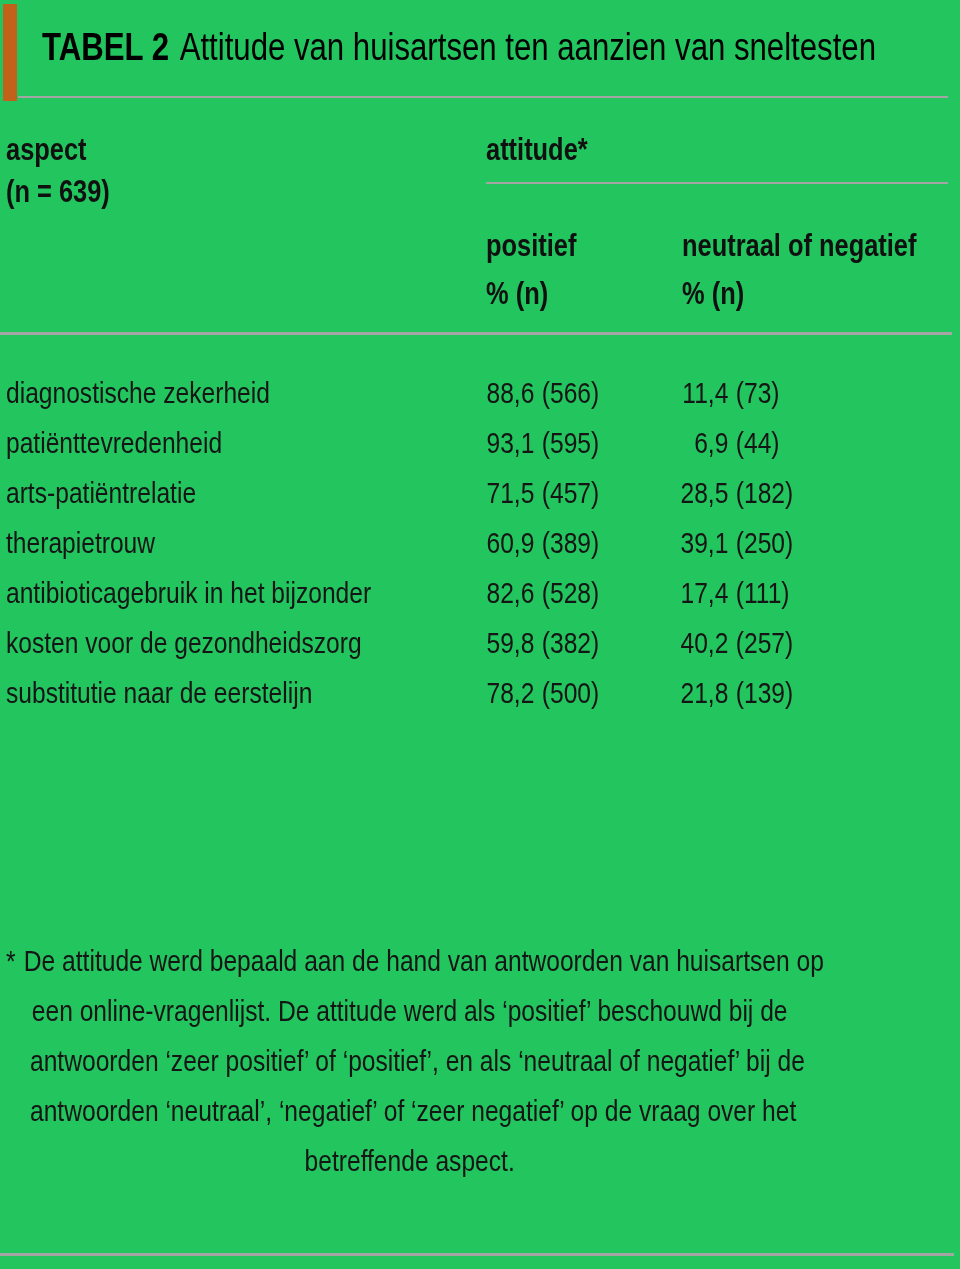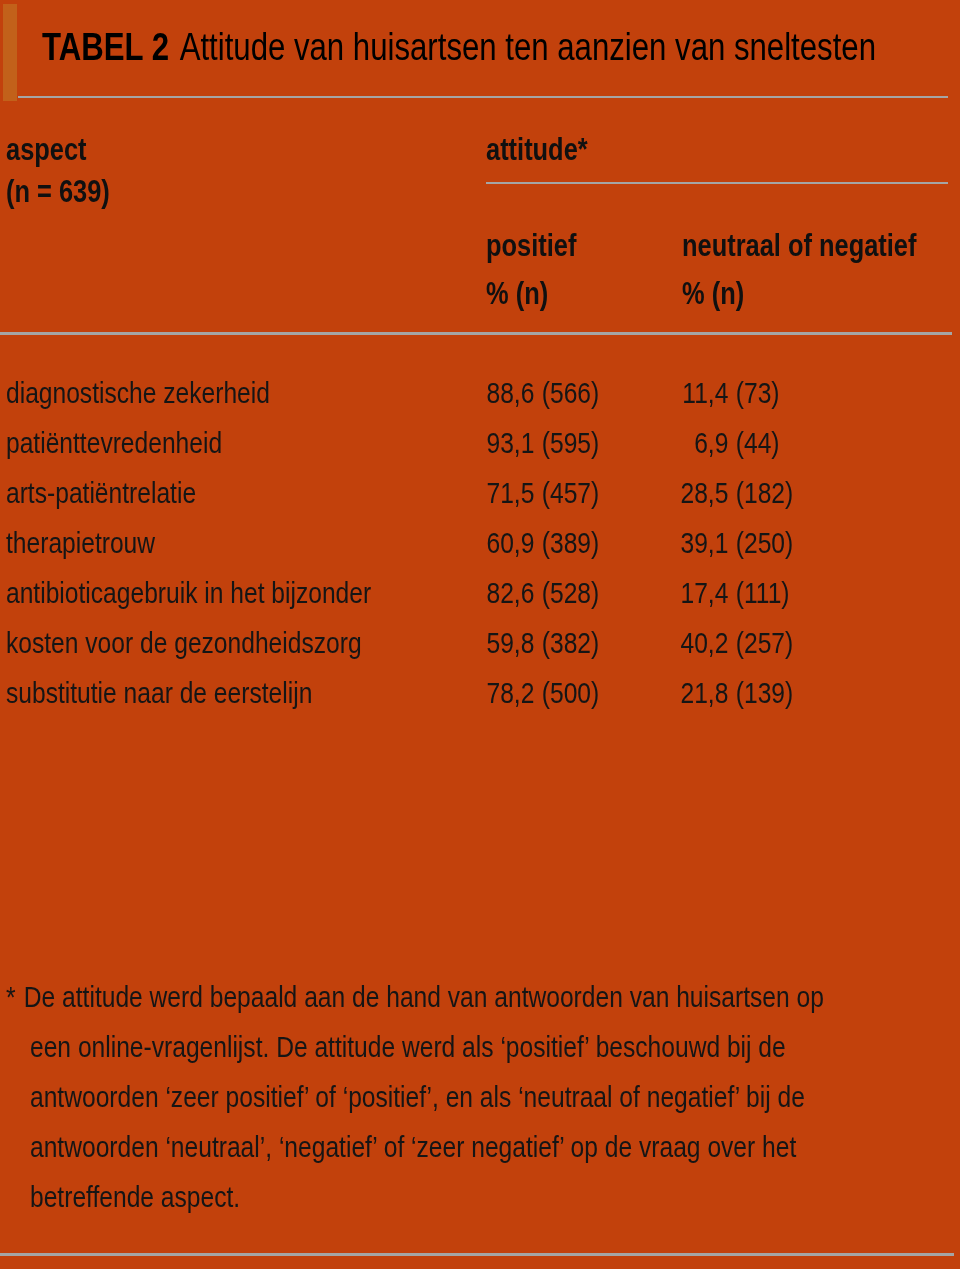--- a/index.html
+++ b/index.html
@@ -1,33 +1,33 @@
 <!DOCTYPE html>
 <html><head>
 <meta charset="utf-8">
 <style>
   html,body{margin:0;padding:0;background:#ffffff;}
   body{width:960px;height:1269px;font-family:"Liberation Sans",sans-serif;color:#161616;}
-  .page{position:relative;width:960px;height:1269px;overflow:hidden;background:#c2410c;}
+  .page{position:relative;width:960px;height:1269px;overflow:hidden;background:#22c55e;}
   .cond{transform:scaleX(0.82);transform-origin:0 50%;white-space:nowrap;}
   .rule{position:absolute;background:#a5a5a5;}
   .accent-bar{position:absolute;left:3px;top:4px;width:14px;height:97px;background:#c2611a;}
   .title-line{position:absolute;left:42px;top:22px;height:50px;line-height:50px;font-size:38px;color:#000;}
   .title-label{font-weight:800;}
   .title-text{font-weight:400;margin-left:13px;}
   .hcell{position:absolute;height:44px;line-height:44px;font-size:31px;font-weight:700;color:#101010;}
   .rows{position:absolute;left:0;top:368px;width:960px;}
   .row{position:relative;height:50px;}
   .cell{position:absolute;top:0;height:50px;line-height:50px;font-size:30px;color:#151515;}
   .c1{left:6px;}
   .c2{left:486px;}
   .c3{left:680px;}
   .pct{display:inline-block;width:59px;text-align:right;}
   .n{margin-left:9px;}
-  .footnote{position:absolute;left:6px;top:972px;width:950px;}
+  .footnote{position:absolute;left:6px;top:936px;width:950px;text-align:center;}
   .fn-line{position:relative;height:50px;line-height:50px;font-size:30px;color:#151515;}
   .fn-cont{margin-left:24px;}
   .fn-marker{margin-right:10px;}
 </style>
 </head>
 <body>
 
 <div class="page">
 
   <div class="accent-bar" style="background: rgb(194, 97, 26);"></div>

